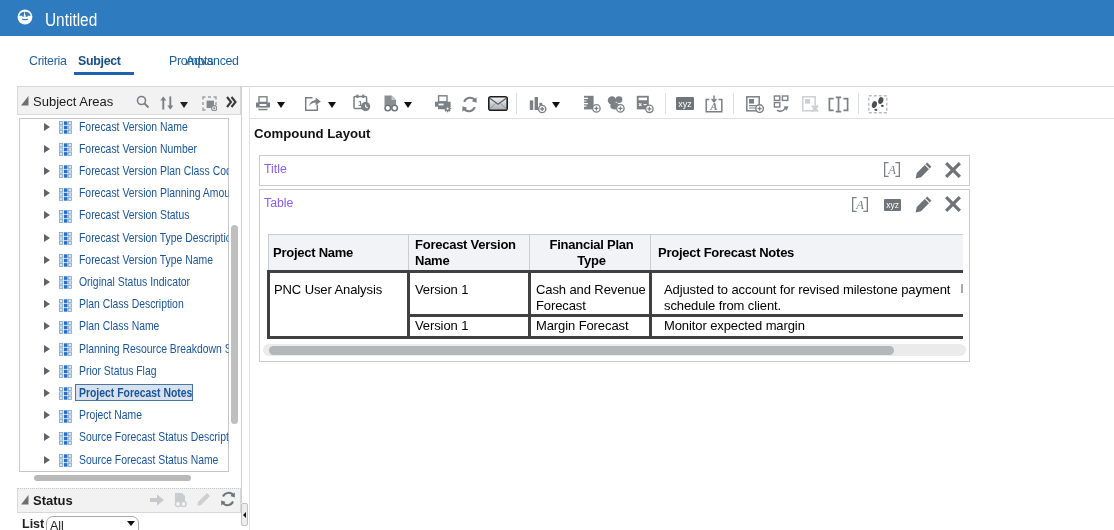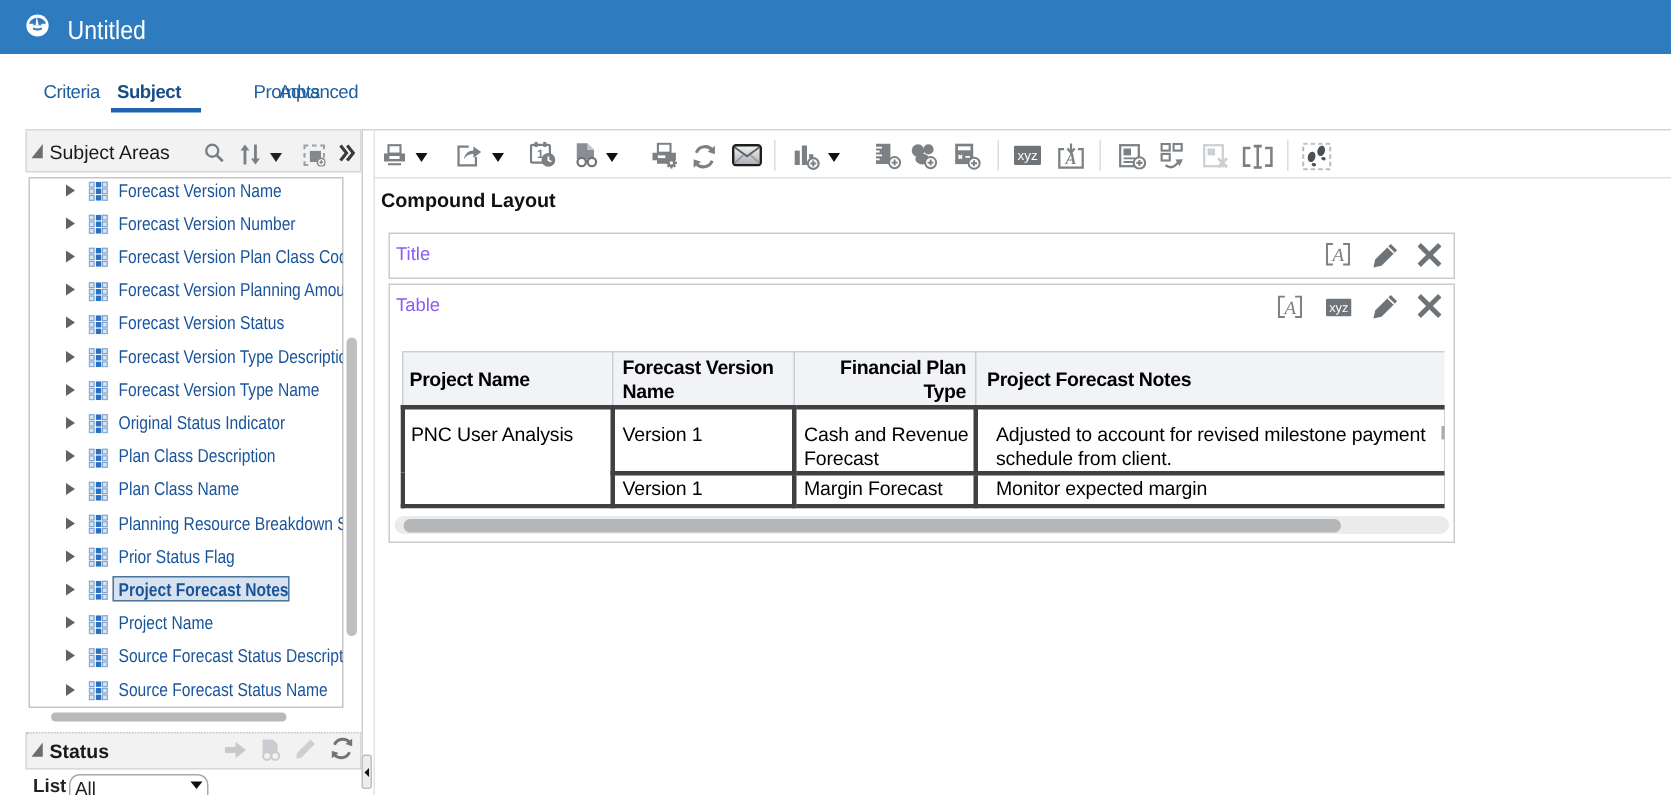--- a/index.html
+++ b/index.html
@@ -550,21 +550,21 @@
 <colgroup>
         <col style="width:140px">
         <col style="width:121px">
         <col style="width:121px">
         <col style="width:314px">
       </colgroup>
 <tbody>
         <tr style="height:37px;background:#f1f3f6">
 <th style="text-align:left;vertical-align:middle;padding:0 6px 0 4px;border-color:#c9ced6;">Project Name</th>
 <th style="text-align:left;vertical-align:middle;padding:0 6px;border-color:#c9ced6;">Forecast Version Name</th>
-<th style="text-align:right;vertical-align:middle;padding:0 6px 0 9px;border-color:#c9ced6;">Financial Plan Type</th>
+<th style="text-align:center;vertical-align:middle;padding:0 6px 0 9px;border-color:#c9ced6;">Financial Plan Type</th>
 <th style="text-align:left;vertical-align:middle;padding:0 6px 0 7px;border-color:#c9ced6;">Project Forecast Notes</th>
 </tr>
 <tr style="height:43px">
 <td rowspan="2" style="vertical-align:top;padding:9px 6px 0 4px">PNC User Analysis</td>
 <td style="vertical-align:top;padding:9px 6px 0 5px">Version 1</td>
 <td style="vertical-align:top;padding:9px 0 0 5px">
             <div style="white-space:nowrap;overflow:hidden">Cash and Revenue</div>
             <div>Forecast</div>
           </td>
 <td style="vertical-align:top;padding:9px 6px 0 12px">Adjusted to account for revised milestone payment schedule from client.</td>

